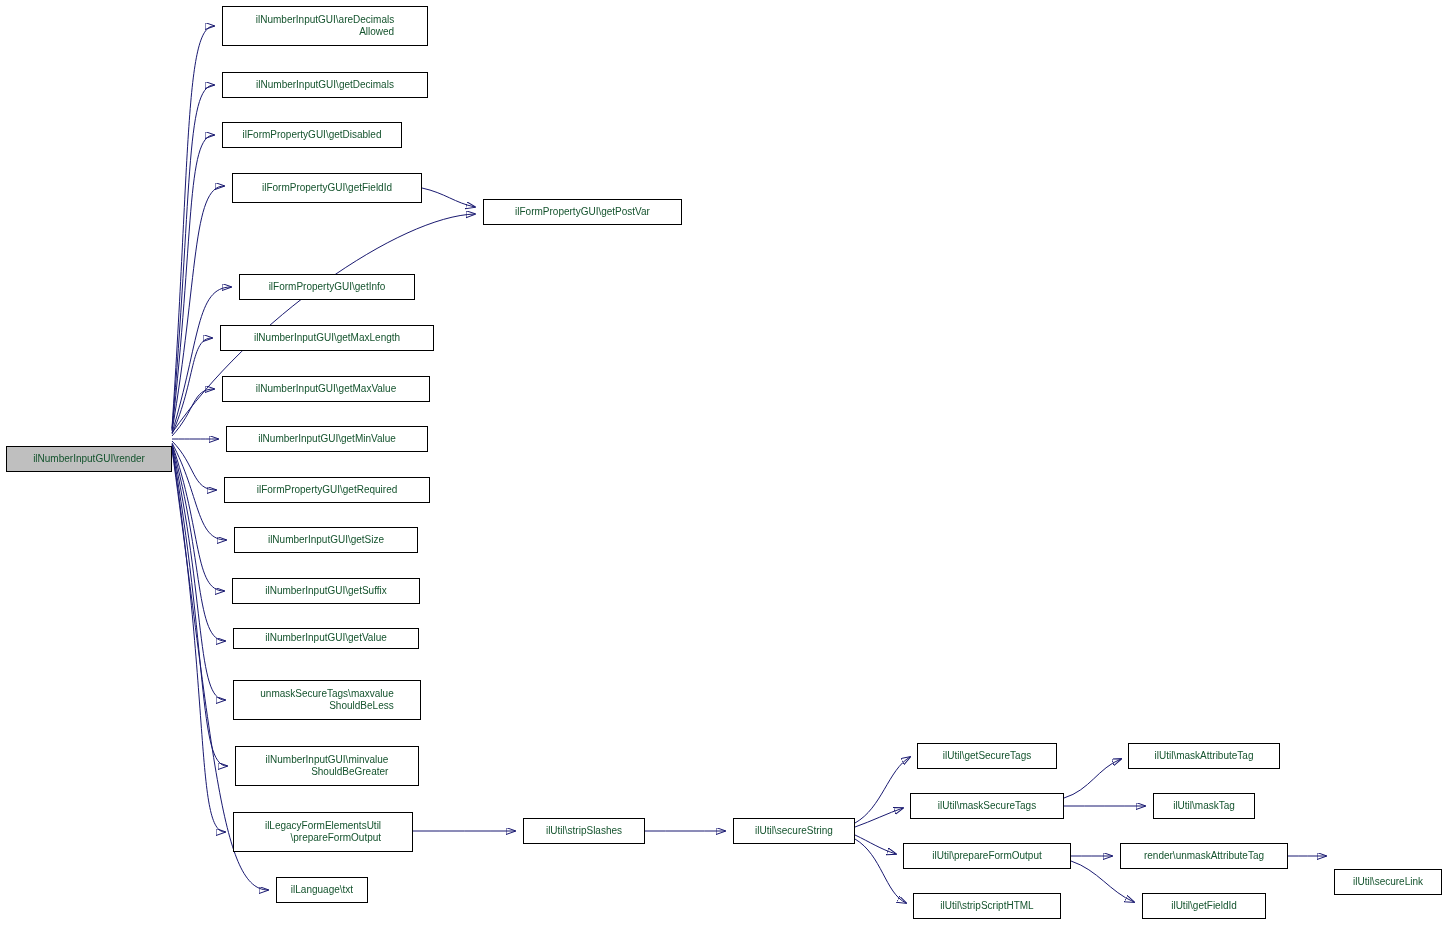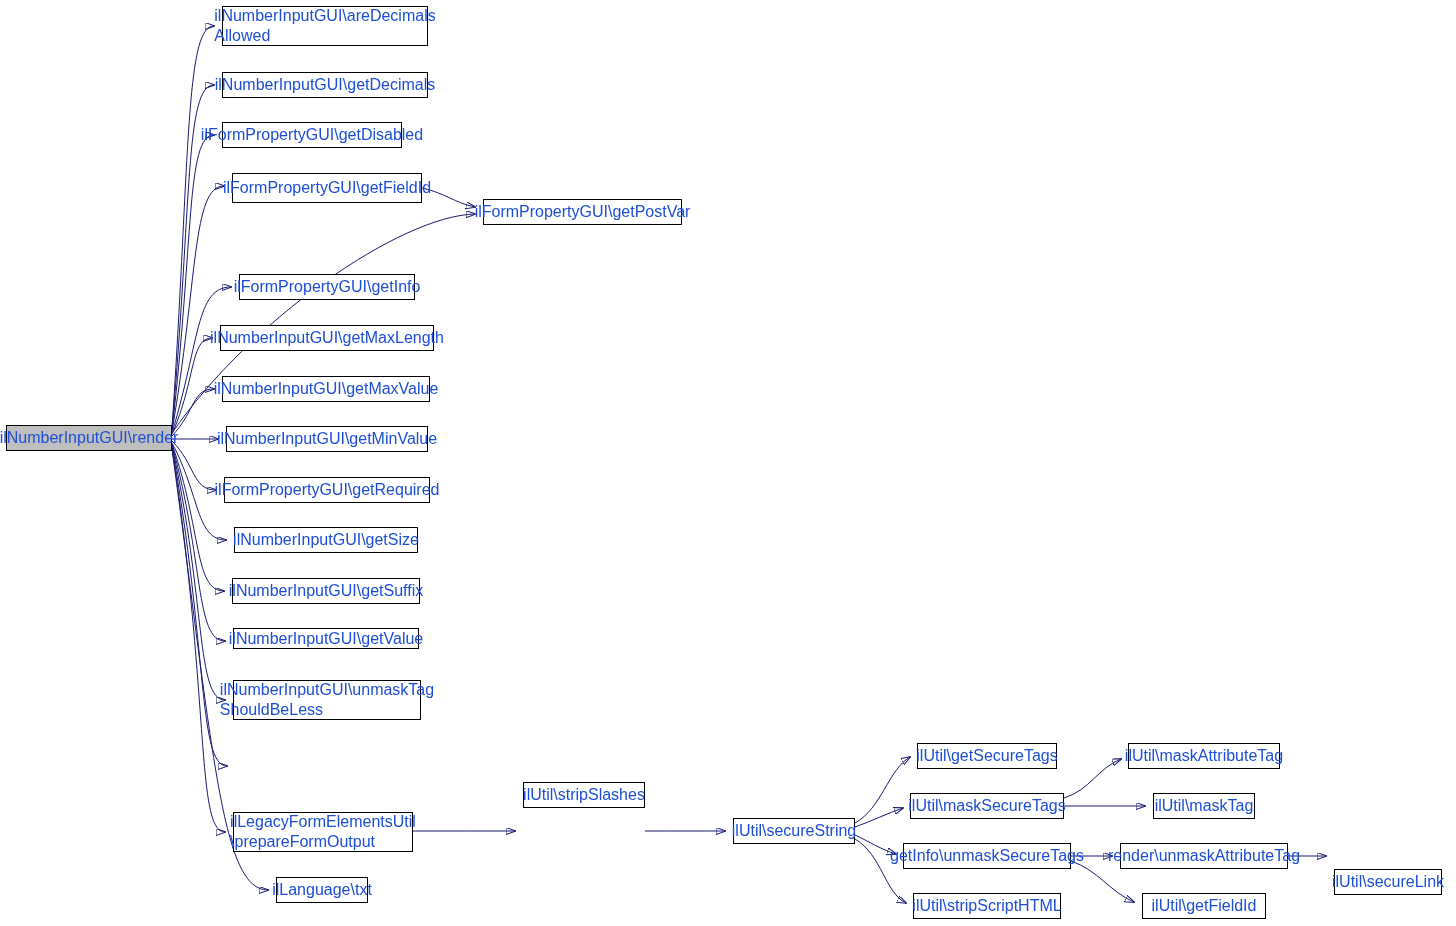--- a/index.html
+++ b/index.html
@@ -25,32 +25,33 @@
   svg.edge-layer path {
     stroke: #191970;
     stroke-width: 1;
     fill: none;
   }
   .node {
     position: absolute;
     box-sizing: border-box;
     border: 1px solid #000000;
     background: #ffffff;
-    color: #1d4ed8;
-    font-size: 16px;
+    color: #14532d;
+    font-size: 10px;
     line-height: 1.25;
     display: flex;
     align-items: center;
     justify-content: center;
-    text-align: left;
+    text-align: right;
     white-space: pre-line;
     cursor: pointer;
   }
   .node.root {
     background: #bfbfbf;
+    margin-top: 21px;
   }
 </style>
 </head>
 <body>
 
 <div id="diagram-canvas">
 
   <svg class="edge-layer" width="1456" height="926" viewBox="0 0 1456 926">
     <defs>
       <marker id="arrow" markerWidth="10" markerHeight="8" refX="9" refY="3.5" orient="auto">
@@ -97,32 +98,34 @@
   <div class="node" style="left:232px;top:173px;width:190px;height:30px">ilFormPropertyGUI\getFieldId</div>
   <div class="node" style="left:483px;top:199px;width:199px;height:26px">ilFormPropertyGUI\getPostVar</div>
   <div class="node" style="left:239px;top:274px;width:176px;height:26px">ilFormPropertyGUI\getInfo</div>
   <div class="node" style="left:222px;top:376px;width:208px;height:26px">ilNumberInputGUI\getMaxValue</div>
   <div class="node" style="left:220px;top:325px;width:214px;height:26px">ilNumberInputGUI\getMaxLength</div>
   <div class="node" style="left:226px;top:426px;width:202px;height:26px">ilNumberInputGUI\getMinValue</div>
   <div class="node" style="left:224px;top:477px;width:206px;height:26px">ilFormPropertyGUI\getRequired</div>
   <div class="node" style="left:234px;top:527px;width:184px;height:26px">ilNumberInputGUI\getSize</div>
   <div class="node" style="left:232px;top:578px;width:188px;height:26px">ilNumberInputGUI\getSuffix</div>
   <div class="node" style="left:233px;top:628px;width:186px;height:21px">ilNumberInputGUI\getValue</div>
-  <div class="node" style="left:233px;top:680px;width:188px;height:40px">ilNumberInputGUI\unmaskTag
+  <div class="node" style="left:233px;top:680px;width:188px;height:40px">unmaskSecureTags\maxvalue
 ShouldBeLess</div>
+  <div class="node" style="left:235px;top:746px;width:184px;height:40px">ilNumberInputGUI\minvalue
+ShouldBeGreater</div>
   <div class="node" style="left:233px;top:812px;width:180px;height:40px">ilLegacyFormElementsUtil
 \prepareFormOutput</div>
   <div class="node" style="left:276px;top:877px;width:92px;height:26px">ilLanguage\txt</div>
 
-  <div class="node" style="left:523px;top:782px;width:122px;height:26px">ilUtil\stripSlashes</div>
+  <div class="node" style="left:523px;top:818px;width:122px;height:26px">ilUtil\stripSlashes</div>
   <div class="node" style="left:733px;top:818px;width:122px;height:26px">ilUtil\secureString</div>
 
   <div class="node" style="left:917px;top:743px;width:140px;height:26px">ilUtil\getSecureTags</div>
   <div class="node" style="left:910px;top:793px;width:154px;height:26px">ilUtil\maskSecureTags</div>
-  <div class="node" style="left:903px;top:843px;width:168px;height:26px">getInfo\unmaskSecureTags</div>
+  <div class="node" style="left:903px;top:843px;width:168px;height:26px">ilUtil\prepareFormOutput</div>
   <div class="node" style="left:913px;top:893px;width:148px;height:26px">ilUtil\stripScriptHTML</div>
 
   <div class="node" style="left:1128px;top:743px;width:152px;height:26px">ilUtil\maskAttributeTag</div>
   <div class="node" style="left:1153px;top:793px;width:102px;height:26px">ilUtil\maskTag</div>
   <div class="node" style="left:1120px;top:843px;width:168px;height:26px">render\unmaskAttributeTag</div>
   <div class="node" style="left:1142px;top:893px;width:124px;height:26px">ilUtil\getFieldId</div>
 
   <div class="node" style="left:1334px;top:869px;width:108px;height:26px">ilUtil\secureLink</div>
 
 </div>

